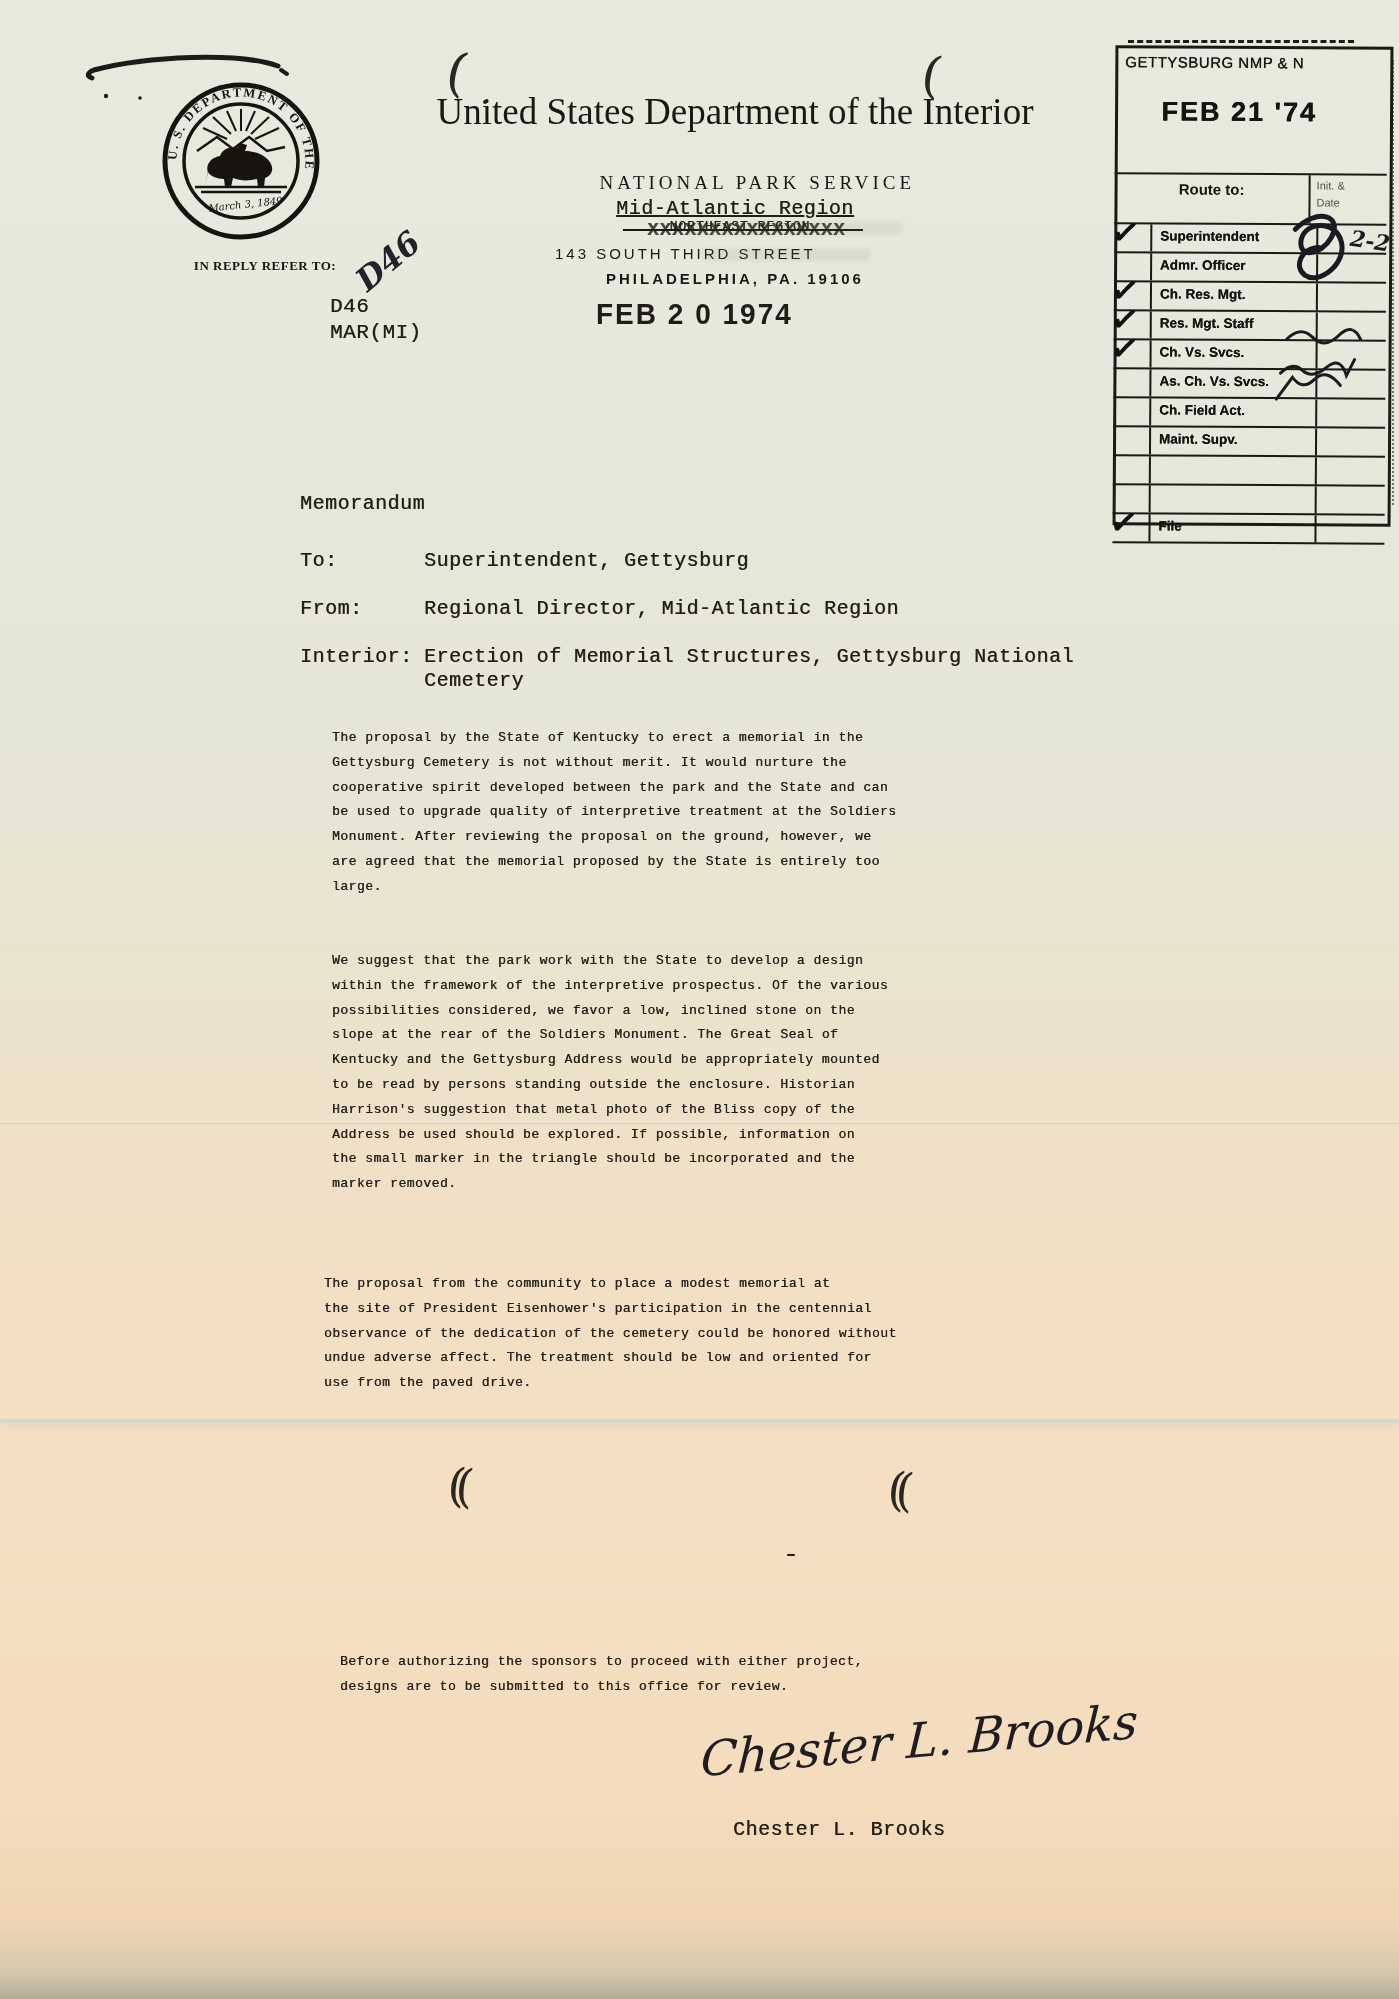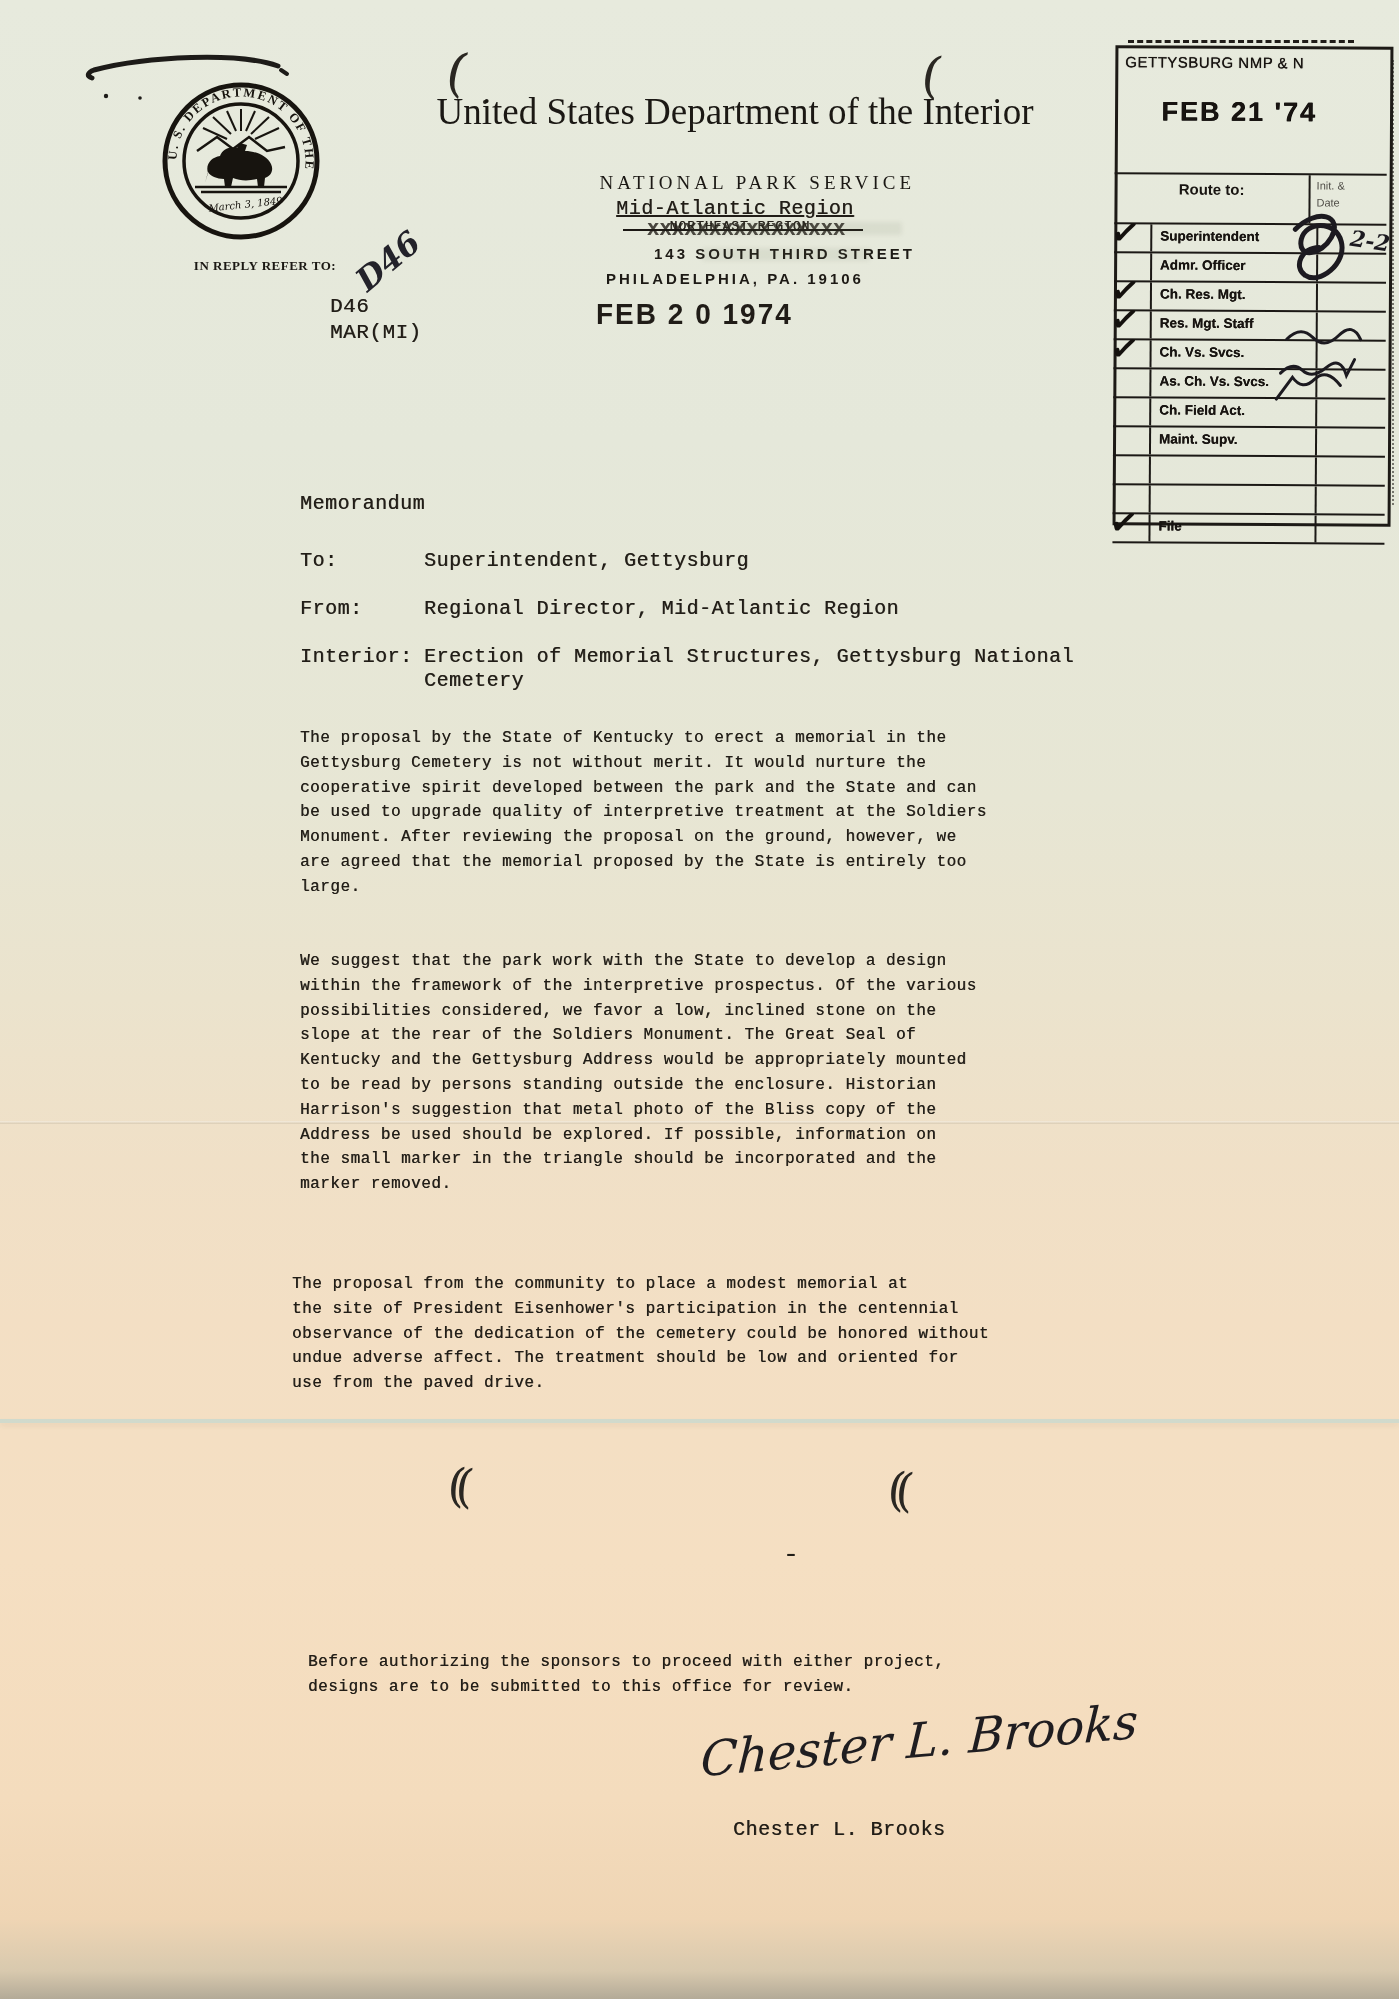--- a/index.html
+++ b/index.html
@@ -6,21 +6,21 @@
   #page{position:relative;width:1399px;height:1999px;overflow:hidden;
     background:linear-gradient(180deg,
       #e7eadd 0%, #e5e8da 22%, #e7e6d4 40%, #ebe3cd 50%,
       #f0e0c7 58%, #f3dfc4 66%, #f5dfc2 78%, #f4dcbd 90%,
       #efd5b4 96%, #d8c9ae 98.6%, #b3aa97 100%);
     font-family:"Liberation Sans",sans-serif;}
   .abs{position:absolute;}
   
   .tw{font-family:"Liberation Mono","DejaVu Sans Mono",monospace;color:#211d17;
       letter-spacing:.5px;text-shadow:.4px 0 0 rgba(33,29,23,.75);}
-  .lines{white-space:pre-line;font-size:16px;line-height:24.8px;}
+  .lines{white-space:pre-line;font-size:13px;line-height:24.8px;margin-left:32px;}
   
   .serif{font-family:"Liberation Serif","DejaVu Serif",serif;color:#1b1814;}
   .sp-caps{letter-spacing:4px;}
   
   .crease{left:0;width:1399px;height:3px;top:1121px;
       background:linear-gradient(180deg,rgba(255,255,255,.38),rgba(160,148,122,.28));}
   .page-edge{left:0;width:1399px;height:4px;top:1419px;background:#bcd8d3;opacity:.62;
       box-shadow:0 3px 5px rgba(90,75,50,.13);}
   
   .ghost{background:rgba(108,114,84,.10);filter:blur(2px);border-radius:3px;}
@@ -100,21 +100,21 @@
     <span>MAR(MI)</span></div>
 
   <div class="abs serif" style="left:395px;top:90px;width:680px;text-align:center;font-size:37px">United States Department of the Interior</div>
   <div class="abs serif sp-caps" style="left:555px;top:172px;width:360px;text-align:right;font-size:19px">NATIONAL PARK SERVICE</div>
   <div class="abs tw" style="left:555px;top:197px;width:360px;text-align:center;font-size:20px;text-decoration:underline">Mid-Atlantic Region</div>
   <div class="abs" style="left:555px;top:219px;width:370px;text-align:center">
     <span class="tw" style="position:absolute;left:0;right:0;font-size:13px;font-weight:normal;letter-spacing:1px">NORTHEAST REGION</span>
     <span class="tw" style="position:absolute;left:13px;right:0;font-size:19px;font-weight:bold;letter-spacing:1px;opacity:.8">XXXXXXXXXXXXXXXX</span>
     <span style="position:absolute;left:68px;right:62px;top:10px;border-top:2px solid #1b1814"></span>
   </div>
-  <div class="abs" style="left:555px;top:245px;width:360px;text-align:right;font-size:15px;font-weight:bold;letter-spacing:3px;color:#1d1a15">143 SOUTH THIRD STREET</div>
+  <div class="abs" style="left:555px;top:245px;width:360px;text-align:left;font-size:15px;font-weight:normal;letter-spacing:3px;color:#1d1a15">143 SOUTH THIRD STREET</div>
   <div class="abs" style="left:555px;top:270px;width:360px;text-align:center;font-size:15px;font-weight:bold;letter-spacing:3px;color:#1d1a15">PHILADELPHIA, PA. 19106</div>
   <div class="abs" style="left:596px;top:299px;font-family:'Liberation Sans',sans-serif;font-weight:bold;font-size:28px;letter-spacing:2px;color:#201c17;transform:scaleY(1.05)">FEB 2 0 1974</div>
 
   <div class="abs ghost" style="left:688px;top:222px;width:214px;height:13px"></div>
   <div class="abs ghost" style="left:702px;top:248px;width:168px;height:13px"></div>
 
   <div class="abs dash-top"></div>
   <div class="abs dotted-right"></div>
   <div class="abs" id="stamp-box">
     <div class="title">GETTYSBURG NMP &amp; N</div>

